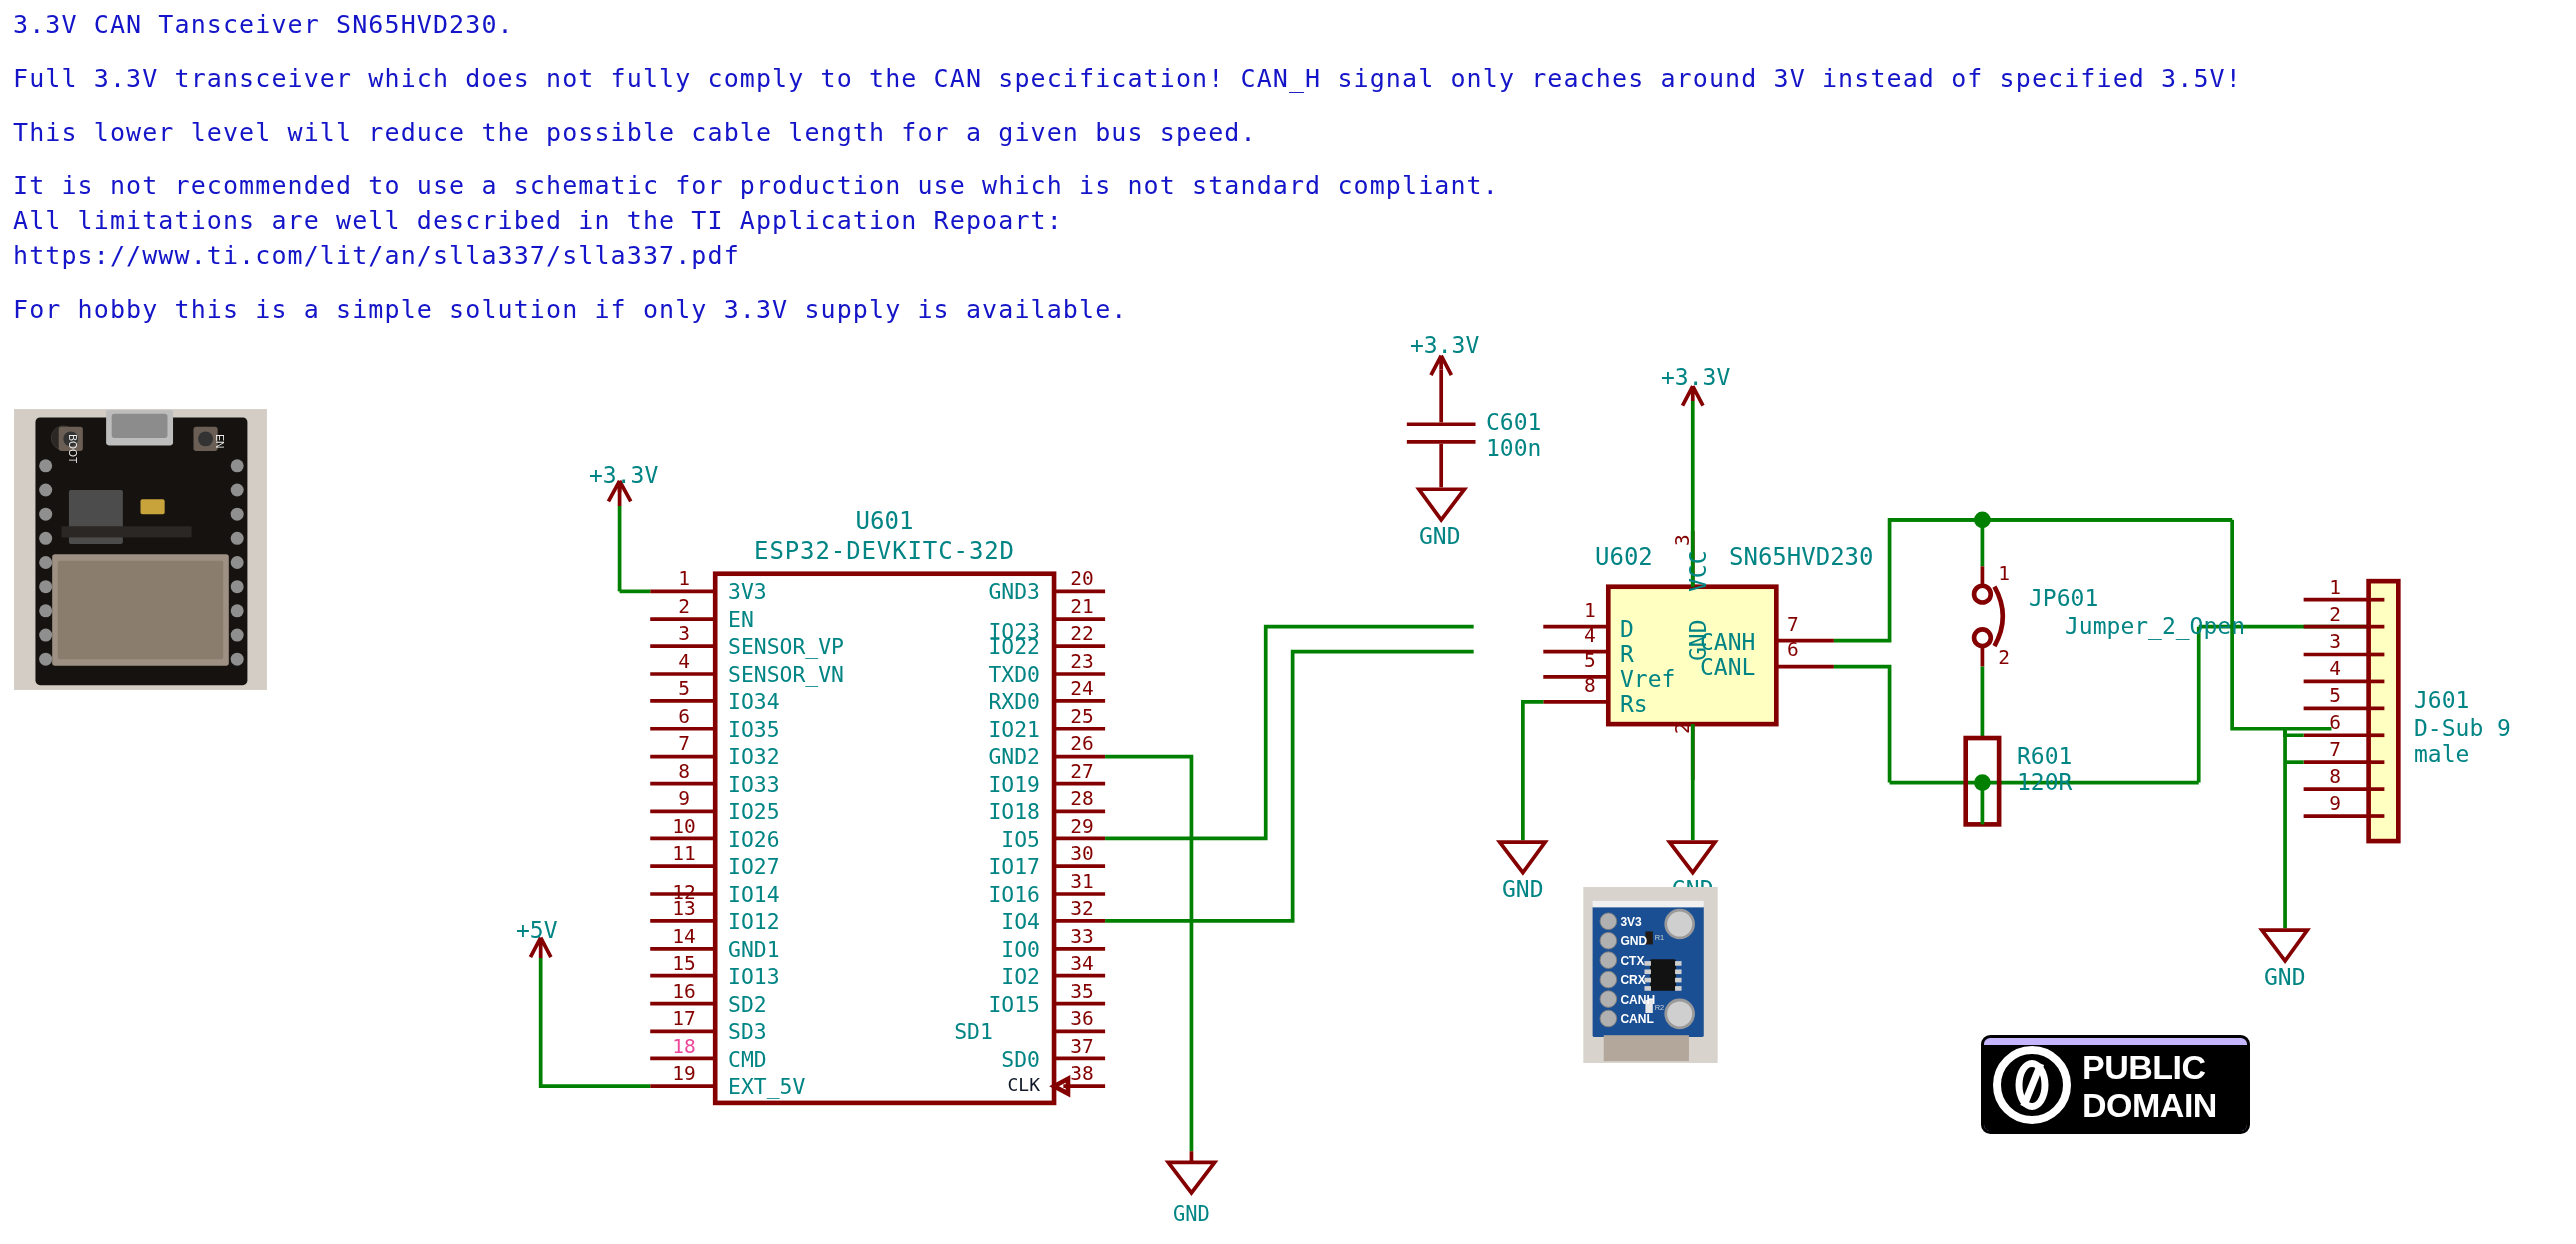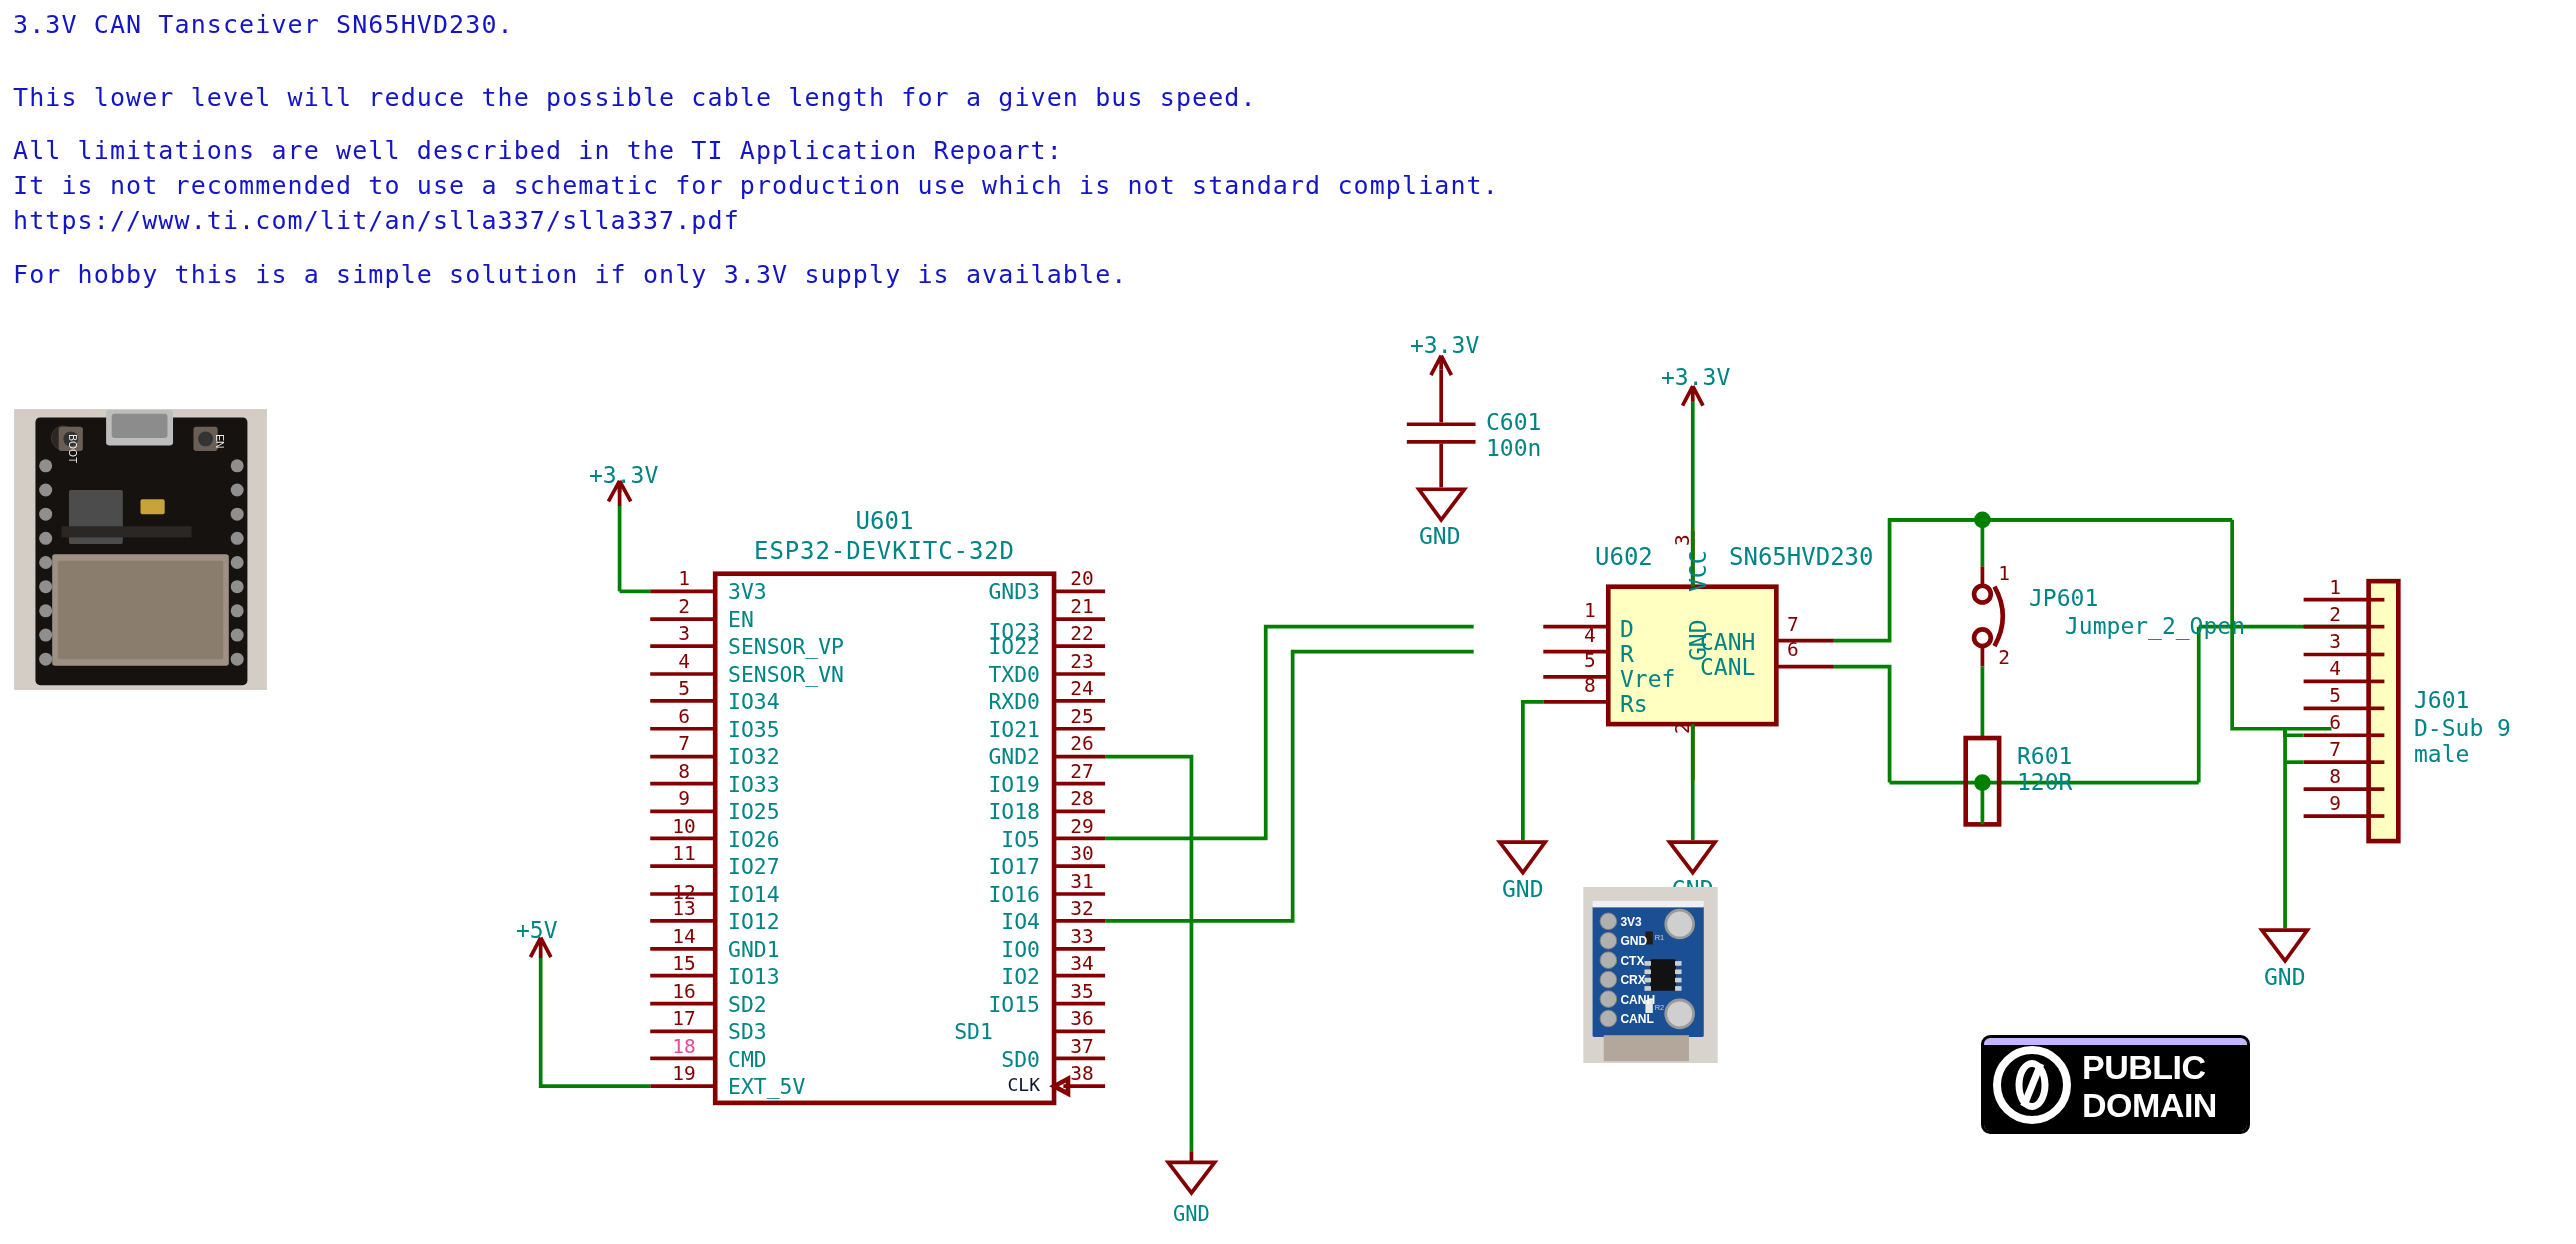--- a/index.html
+++ b/index.html
@@ -35,25 +35,26 @@
   #pd-text{position:absolute;left:98px;top:3.7px;color:#fff;
            font-family:"Liberation Sans",sans-serif;font-weight:bold;
            font-size:34px;line-height:38px;letter-spacing:-0.5px;}
 </style>
 </head>
 <body>
 
 <div id="notes">
   <div class="note-line">3.3V CAN Tansceiver SN65HVD230.</div>
   <div class="note-gap"></div>
+  <div class="note-line">Full 3.3V transceiver which does not fully comply to the CAN specification! CAN_H signal only reaches around 3V instead of specified 3.5V!</div>
   <div class="note-gap"></div>
   <div class="note-line">This lower level will reduce the possible cable length for a given bus speed.</div>
   <div class="note-gap"></div>
+  <div class="note-line">It is not recommended to use a schematic for production use which is not standard compliant.</div>
   <div class="note-line">All limitations are well described in the TI Application Repoart:</div>
-  <div class="note-line">It is not recommended to use a schematic for production use which is not standard compliant.</div>
   <div class="note-line">https://www.ti.com/lit/an/slla337/slla337.pdf</div>
   <div class="note-gap"></div>
   <div class="note-line">For hobby this is a simple solution if only 3.3V supply is available.</div>
 </div>
 
 <div id="sch">
 <svg width="2576" height="1244" viewBox="0 0 2774 1340" xmlns="http://www.w3.org/2000/svg">
   <defs>
     <style>
       .wire{stroke:#008000;stroke-width:4;fill:none;}

